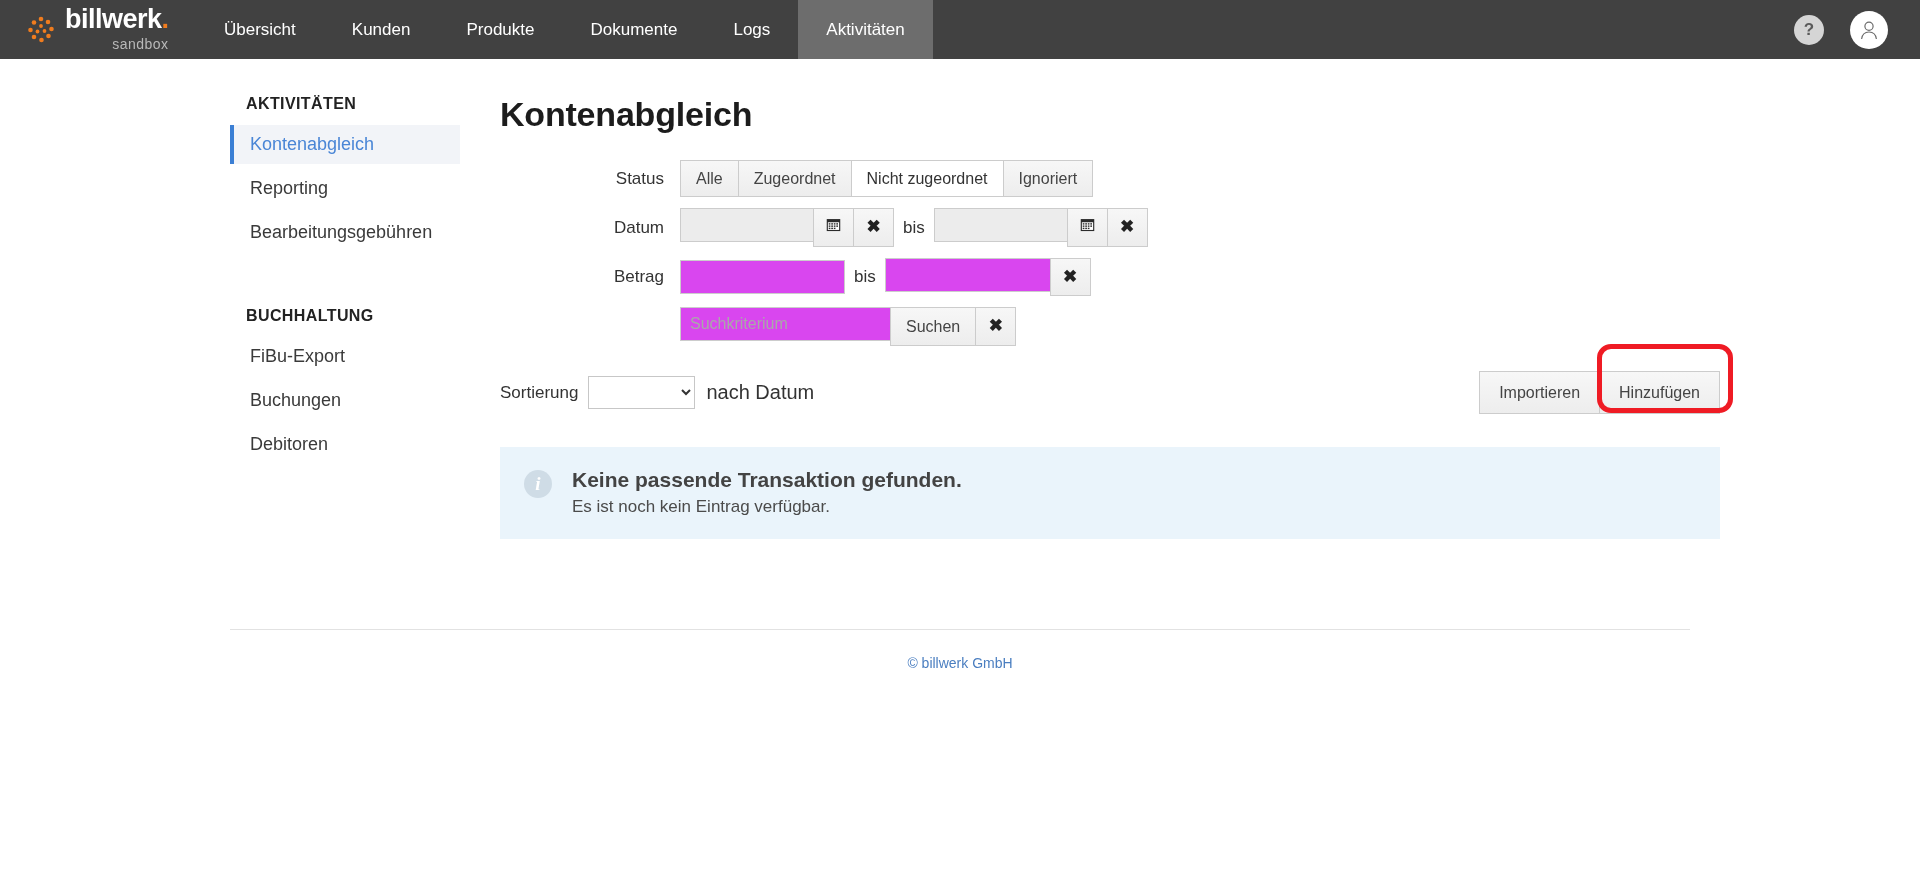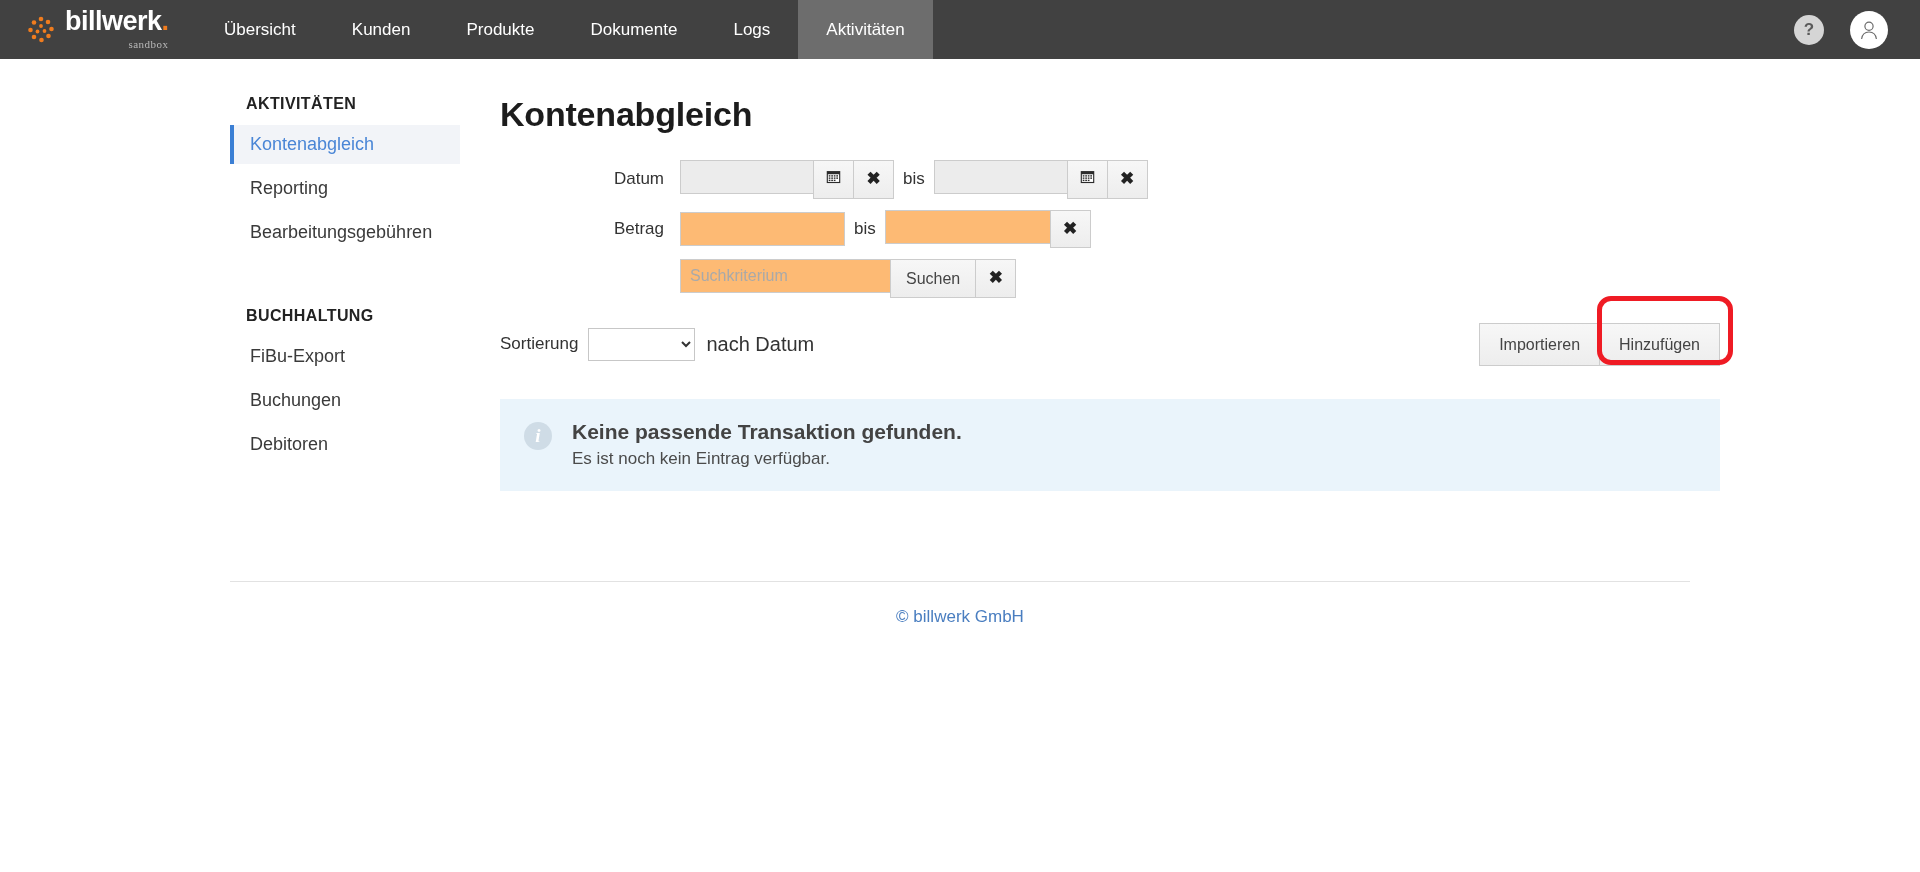--- a/index.html
+++ b/index.html
@@ -47,26 +47,25 @@
   }
   .brand-word {
     font-size: 27px;
     font-weight: bold;
     color: #ffffff;
     letter-spacing: -0.5px;
     line-height: 1;
   }
   .brand-word .dot { color: #f07c1e; }
   .brand-sub {
-    font-size: 11px;
+    font-size: 14px;
     color: #b9b9b9;
     text-align: right;
     letter-spacing: 0.5px;
     margin-top: 4px;
-    font-family: Liberation Serif, serif;
   }
   .mainnav {
     display: flex;
     align-items: stretch;
   }
   .navitem {
     display: flex;
     align-items: center;
     justify-content: center;
     padding: 0 28px;
@@ -200,21 +199,21 @@
     min-width: 41px;
     font-size: 17px;
     font-weight: bold;
     text-align: center;
     padding: 6px 10px;
     color: #222222;
   }
 
   .inp {
     border: 1px solid #cccccc;
-    background: #fdba74;
+    background: #d946ef;
     font-family: "Liberation Sans", sans-serif;
     font-size: 16px;
     color: #333333;
     padding: 6px 9px;
     height: 34px;
     box-sizing: border-box;
     outline: none;
   }
   .inp.disabled-look {
     background: #ececec;
@@ -332,21 +331,21 @@
     margin: 0 230px 0 230px;
     padding-left: 0;
   }
   .footer-rule {
     border-top: 1px solid #e2e2e2;
     margin-top: 90px;
   }
   .footer-text {
     text-align: center;
     padding-top: 25px;
-    font-size: 17px;
+    font-size: 14px;
     color: #4a7ec0;
     cursor: pointer;
   }
 </style>
 </head>
 <body>
 
 <div class="topbar">
 
   <div class="brand">
@@ -402,20 +401,29 @@
     <div class="side-heading second">BUCHHALTUNG</div>
     <a class="side-item">FiBu-Export</a>
     <a class="side-item">Buchungen</a>
     <a class="side-item">Debitoren</a>
   </aside>
 
   <main class="content">
 
     <h1 class="page-title">Kontenabgleich</h1>
 
+    <div class="filter-row">
+      <div class="filter-label">Status</div>
+      <div class="btn-group">
+        <button class="btn">Alle</button>
+        <button class="btn">Zugeordnet</button>
+        <button class="btn sel">Nicht zugeordnet</button>
+        <button class="btn">Ignoriert</button>
+      </div>
+    </div>
 
     <div class="filter-row">
       <div class="filter-label">Datum</div>
       <div class="inp-group">
         <input class="inp disabled-look date-field" type="text" value="" style="">
         <button class="btn icon-btn">
           <svg width="15" height="15" viewBox="0 0 16 16" aria-hidden="true">
             <rect x="0.8" y="2.2" width="14.4" height="12.8" fill="#2b2b2b"></rect>
             <rect x="2" y="5.6" width="12" height="8.2" fill="#ffffff"></rect>
             <rect x="2.9" y="6.6" width="1.8" height="1.5" fill="#2b2b2b"></rect>

